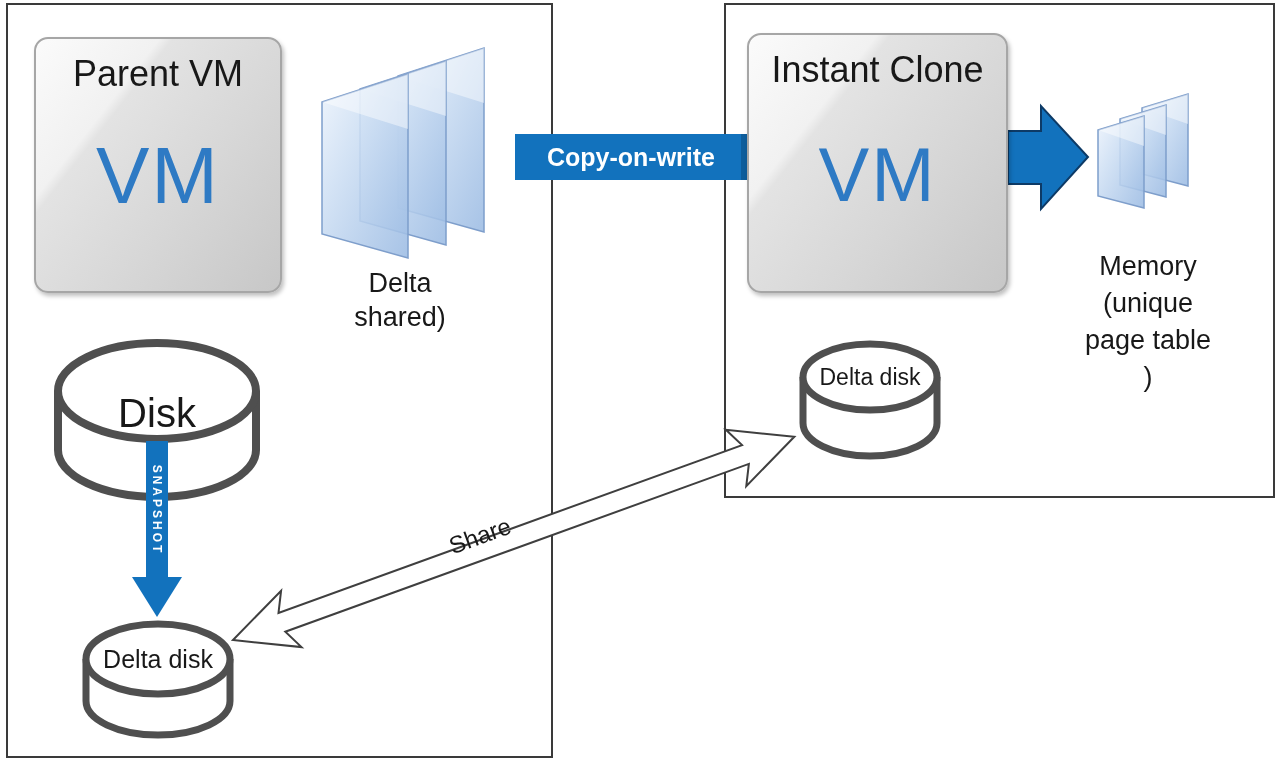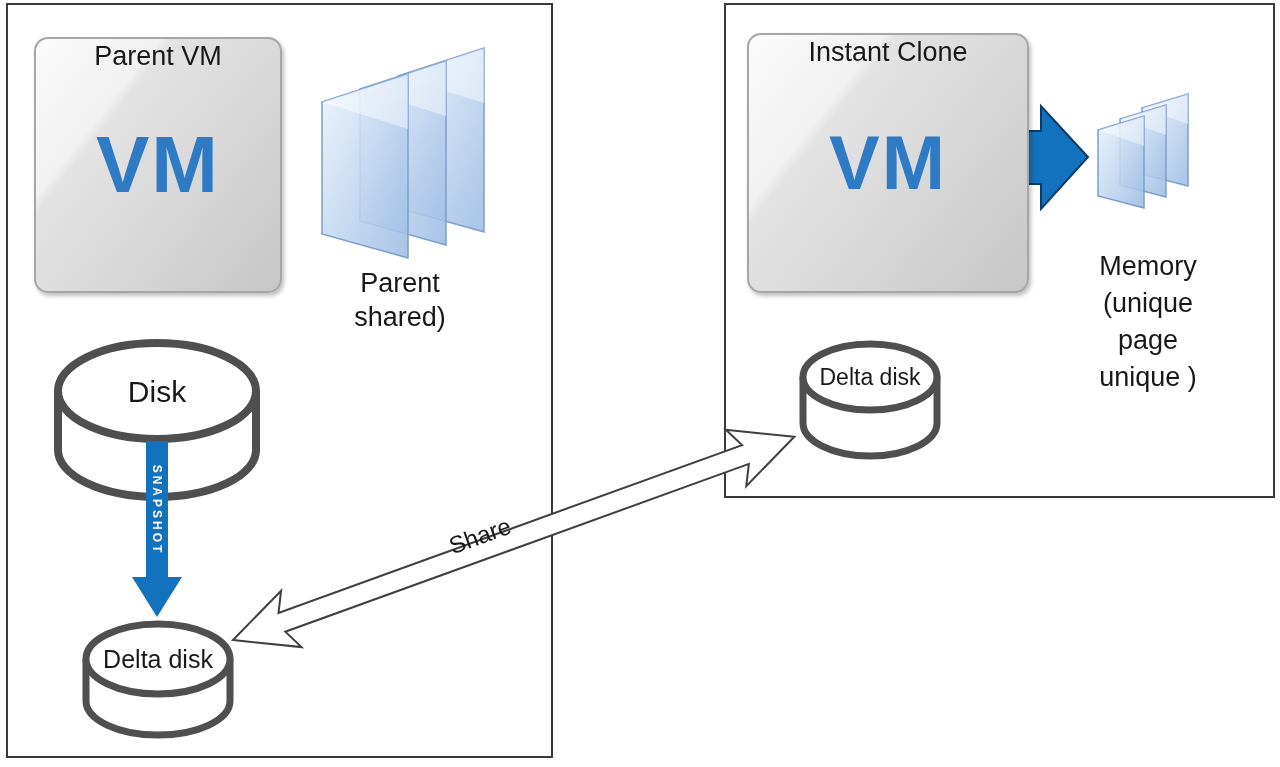--- a/index.html
+++ b/index.html
@@ -18,44 +18,44 @@
   .container-left{left:6px;top:3px;width:547px;height:755px;}
   .container-right{left:724px;top:3px;width:551px;height:495px;}
 
   .vm-box{
     position:absolute;z-index:2;border:2px solid #a6a6a6;border-radius:14px;
     background:linear-gradient(128deg,#fbfbfb 0%,#f1f1f1 28%,#e3e3e3 31%,#d7d7d7 62%,#c7c7c7 100%);
     box-shadow:2px 3px 4px rgba(0,0,0,.25);
     display:flex;flex-direction:column;align-items:center;
   }
   .vm-box-parent{left:34px;top:37px;width:248px;height:256px;}
-  .vm-box-instant{left:747px;top:33px;width:282px;height:260px;}
-  .vm-title{margin-top:2px;font-size:27px;color:#181818;}
+  .vm-box-instant{left:747px;top:33px;width:261px;height:260px;}
+  .vm-title{margin-top:14px;font-size:36px;color:#181818;}
   .vm-big{
     flex:1;display:flex;align-items:center;justify-content:center;margin-top:-34px;
-    font-size:80px;font-weight:700;letter-spacing:2px;color:var(--vm-blue);
+    font-size:80px;font-weight:400;letter-spacing:2px;color:var(--vm-blue);
   }
   .vm-box-instant .vm-big{font-size:76px;}
 
   .caption{position:absolute;z-index:3;text-align:center;font-size:27px;color:#181818;transform:translateX(-50%);}
   .caption-left{left:400px;top:266px;line-height:34px;}
   .caption-right{left:1148px;top:248px;line-height:37px;}
   .caption span{display:block;}
 
   .cow-band{
     position:absolute;z-index:1;left:515px;top:134px;width:232px;height:46px;
     background:var(--accent);box-shadow:inset -6px 0 0 rgba(0,0,0,.18);
     display:flex;align-items:center;justify-content:center;
     color:#fff;font-weight:bold;font-size:25px;
   }
 
   .svg-layer{position:absolute;left:0;top:0;z-index:1;}
 
   .shape-label{position:absolute;z-index:3;color:#181818;white-space:nowrap;}
-  .disk-label{left:157px;top:375px;font-size:30px;transform:translateX(-50%);}
+  .disk-label{left:157px;top:391px;font-size:40px;transform:translateX(-50%);}
   .delta-left-label{left:158px;top:645px;font-size:25px;transform:translateX(-50%);}
   .delta-right-label{left:870px;top:364px;font-size:23px;transform:translateX(-50%);}
   .share-label{left:480px;top:536px;font-size:24px;transform:translate(-50%,-50%) rotate(-20deg);}
   .snapshot-label{
     left:87px;top:503px;width:140px;text-align:center;
     font-size:12px;font-weight:bold;letter-spacing:3px;color:#fff;
     transform:rotate(90deg);
   }
 
   .pg{fill:url(#pageGrad);fill-opacity:.88;stroke:#7e9ecb;stroke-width:1.5;}
@@ -66,20 +66,23 @@
   .share-arrow{fill:#ffffff;stroke:#3f3f3f;stroke-width:2;stroke-linejoin:miter;}
 </style>
 </head>
 <body>
 
 <div class="stage">
 
   <div class="container-box container-left"></div>
   <div class="container-box container-right"></div>
 
+  <div class="cow-band">
+    <span>Copy-on-write</span>
+  </div>
 
   <svg class="svg-layer" width="1280" height="767" viewBox="0 0 1280 767">
     <defs>
       <linearGradient id="pageGrad" x1="0" y1="0" x2="1" y2="1">
         <stop offset="0" stop-color="#eef4fc"></stop>
         <stop offset="0.35" stop-color="#cfe0f4"></stop>
         <stop offset="1" stop-color="#9bbbe3"></stop>
       </linearGradient>
     </defs>
 
@@ -129,27 +132,27 @@
     <div class="vm-title">Parent VM</div>
     <div class="vm-big">VM</div>
   </div>
 
   <div class="vm-box vm-box-instant">
     <div class="vm-title">Instant Clone</div>
     <div class="vm-big">VM</div>
   </div>
 
   <div class="caption caption-left">
-    <span>Parent</span>
+    <span>Delta</span>
     <span>shared)</span>
   </div>
 
   <div class="caption caption-right">
     <span>Memory (unique</span>
-    <span>page unique )</span>
+    <span>page table )</span>
   </div>
 
   <div class="shape-label disk-label">Disk</div>
   <div class="shape-label snapshot-label">SNAPSHOT</div>
   <div class="shape-label delta-left-label">Delta disk</div>
   <div class="shape-label delta-right-label">Delta disk</div>
   <div class="shape-label share-label">Share</div>
 
 </div>
 

